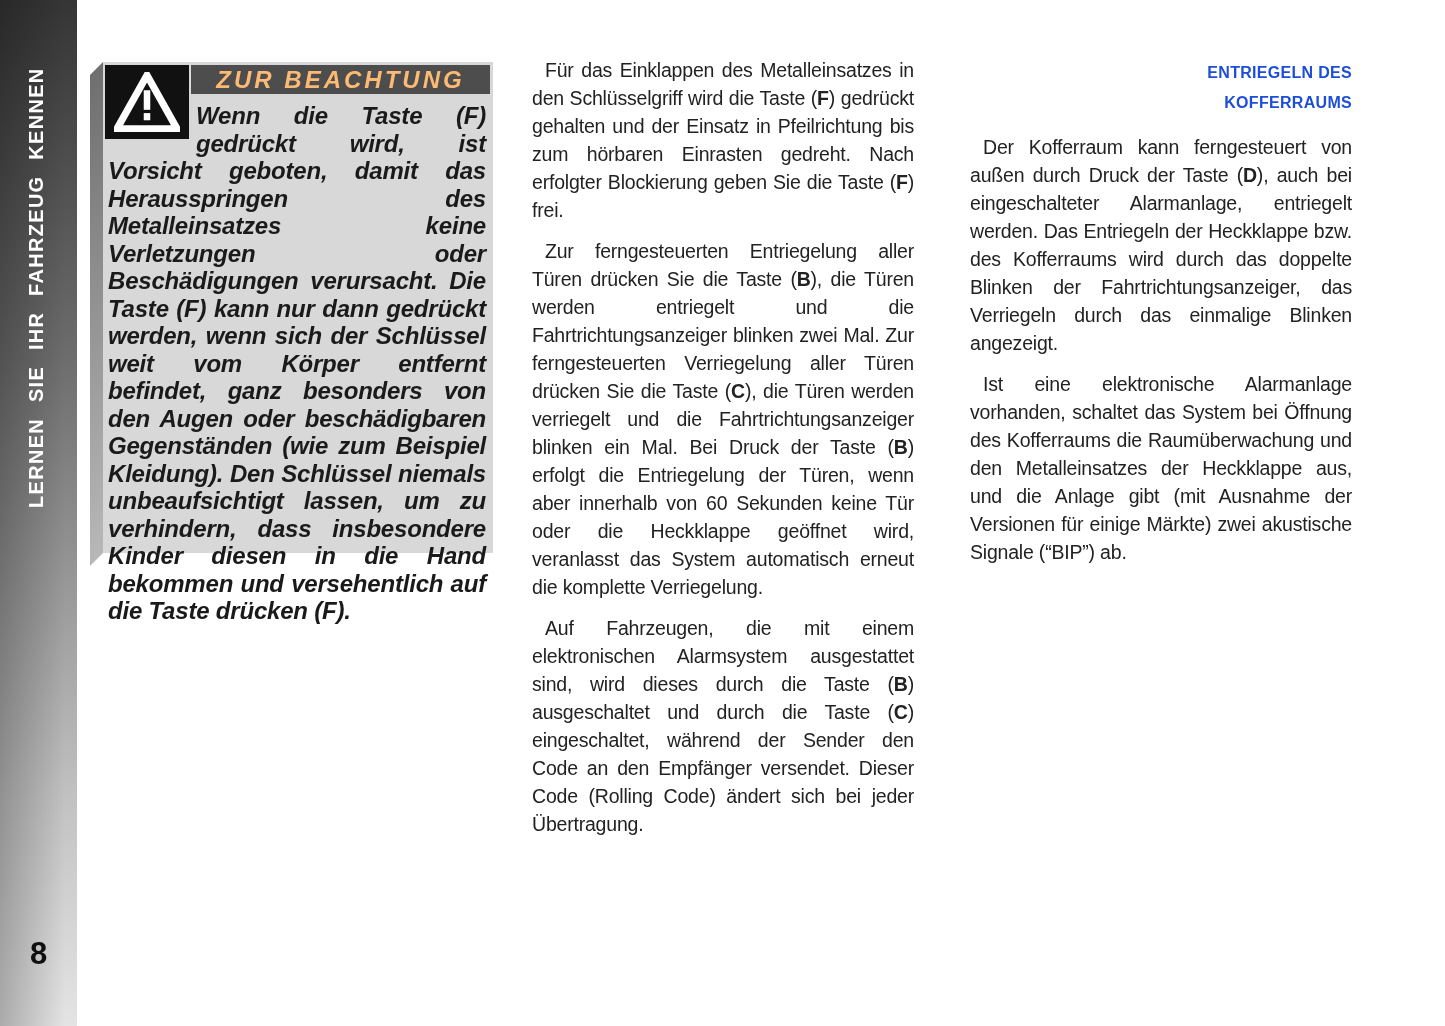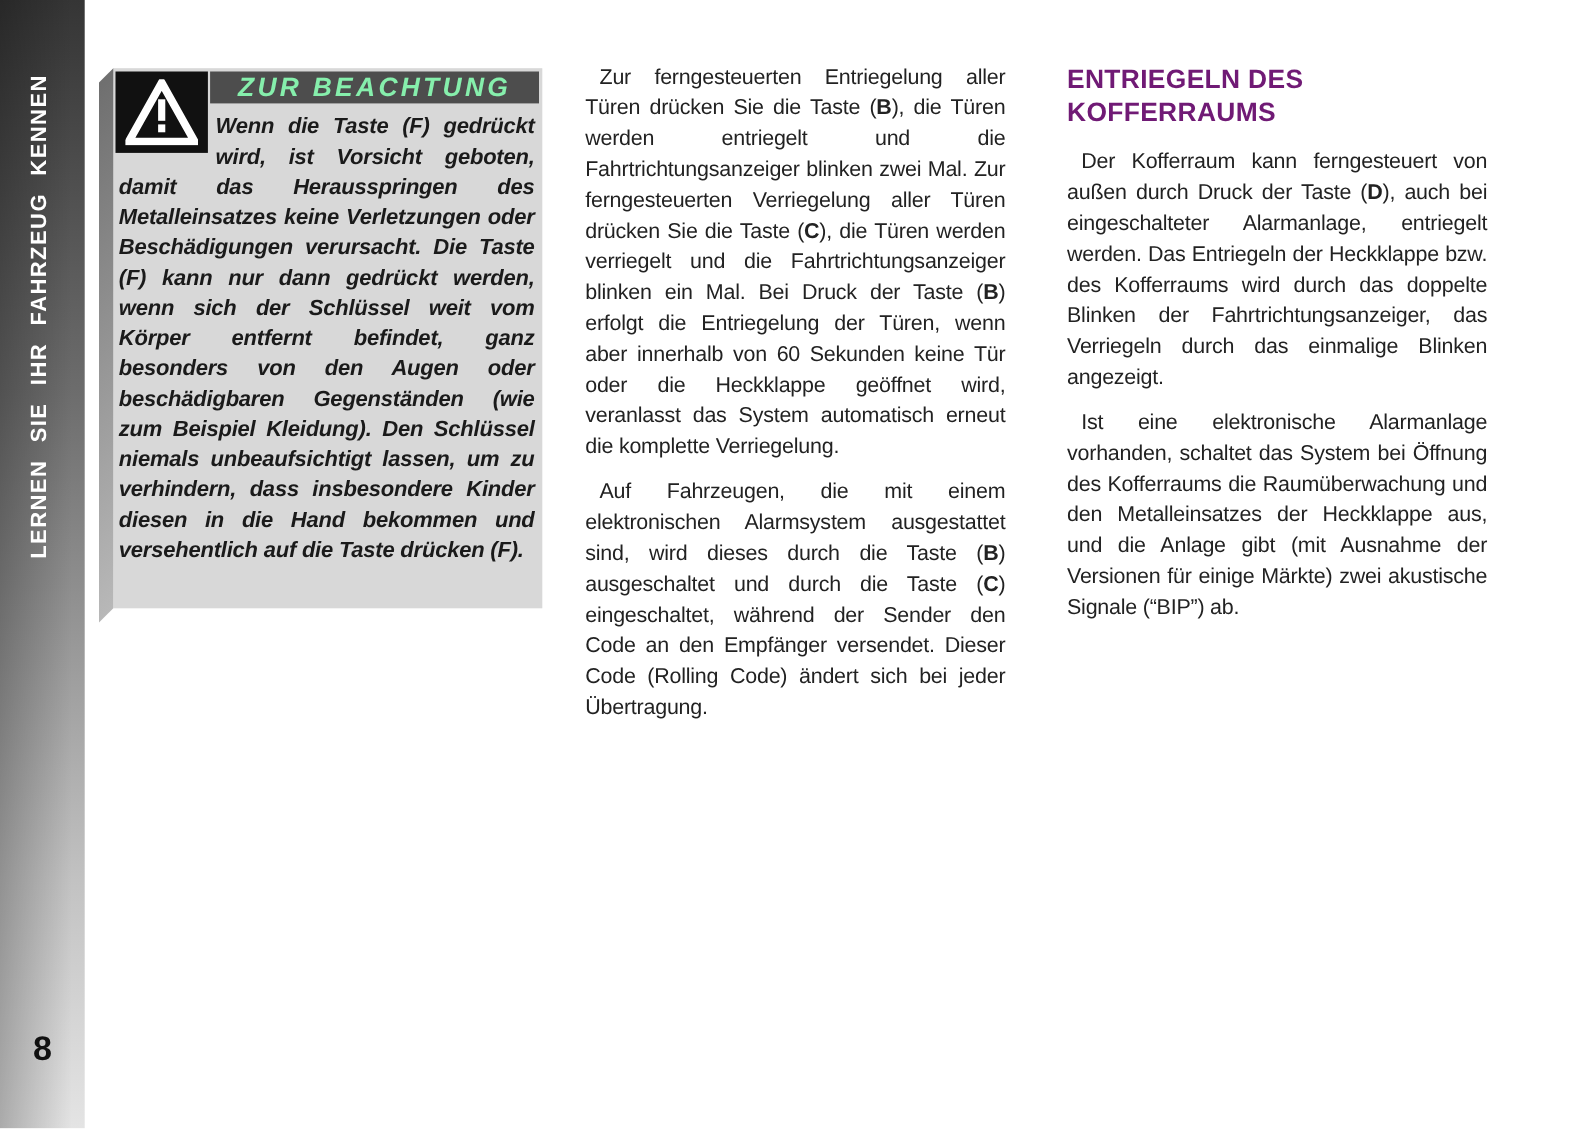--- a/index.html
+++ b/index.html
@@ -42,46 +42,46 @@
     transform:skewY(-45deg); transform-origin:top right;
   }
   .warning-icon-box {
     position:absolute; left:2px; top:3px; width:84px; height:74px;
     background:var(--warning-icon-bg,#111111);
     display:flex; align-items:center; justify-content:center;
   }
   .warning-title {
     position:absolute; left:88px; top:3px; right:3px; height:29px;
     background:var(--warning-bar,#4d4d4d);
-    color:#86efac; font-weight:bold; font-style:italic; font-size:24px;
+    color:#fdba74; font-weight:bold; font-style:italic; font-size:24px;
     letter-spacing:3px; display:flex; align-items:center; justify-content:center;
   }
   .warning-body {
     position:absolute; left:5px; right:7px; top:40px;
     font-weight:bold; font-style:italic;
-    font-size:20px; line-height:27.5px; text-align:justify;
+    font-size:24px; line-height:27.5px; text-align:justify;
     color:var(--warning-text,#1a1a1a); letter-spacing:-0.2px;
   }
   .warning-body::before { content:""; float:left; width:88px; height:50px; }
 
   
   .col {
     position:absolute; width:382px;
     font-size:19.5px; line-height:28px; text-align:justify;
     letter-spacing:-0.2px; color:var(--text,#222222);
     font-stretch:condensed;
   }
   .col p { margin:0 0 13px 0; text-indent:13px; }
   .col p b { font-weight:bold; }
   #mid-col   { left:532px; top:56px; }
   #right-col { left:970px; top:58px; }
   .section-heading {
-    font-size:24px; line-height:30px; font-weight:bold;
+    font-size:16px; line-height:30px; font-weight:bold;
     letter-spacing:0.3px; margin:0 0 15px 0; white-space:pre-line;
-    color:#701a75; text-align:left;
+    color:#1d4ed8; text-align:right;
   }
 </style>
 </head>
 <body>
 
 <div id="canvas">
 
   <div class="sidebar"></div>
   <div class="sidebar-label">LERNEN SIE IHR FAHRZEUG KENNEN</div>
   <div class="page-number">8</div>
@@ -93,20 +93,21 @@
         <polygon points="50,5 96,87 4,87" fill="none" stroke="#ffffff" stroke-width="11" stroke-linejoin="miter"></polygon>
         <rect x="45" y="28" width="10" height="30" fill="#ffffff"></rect>
         <rect x="45" y="63" width="10" height="11" fill="#ffffff"></rect>
       </svg>
     </div>
     <div class="warning-title">ZUR BEACHTUNG</div>
     <div class="warning-body">Wenn die Taste (F) gedrückt wird, ist Vorsicht geboten, damit das Herausspringen des Metalleinsatzes keine Verletzungen oder Beschädigungen verursacht. Die Taste (F) kann nur dann gedrückt werden, wenn sich der Schlüssel weit vom Körper entfernt befindet, ganz besonders von den Augen oder beschädigbaren Gegenständen (wie zum Beispiel Kleidung). Den Schlüssel niemals unbeaufsichtigt lassen, um zu verhindern, dass insbesondere Kinder diesen in die Hand bekommen und versehentlich auf die Taste drücken (F).</div>
   </div>
 
   <div id="mid-col" class="col">
+    <p>Für das Einklappen des Metalleinsatzes in den Schlüsselgriff wird die Taste (<b>F</b>) gedrückt gehalten und der Einsatz in Pfeilrichtung bis zum hörbaren Einrasten gedreht. Nach erfolgter Blockierung geben Sie die Taste (<b>F</b>) frei.</p>
     <p>Zur ferngesteuerten Entriegelung aller Türen drücken Sie die Taste (<b>B</b>), die Türen werden entriegelt und die Fahrtrichtungsanzeiger blinken zwei Mal. Zur ferngesteuerten Verriegelung aller Türen drücken Sie die Taste (<b>C</b>), die Türen werden verriegelt und die Fahrtrichtungsanzeiger blinken ein Mal. Bei Druck der Taste (<b>B</b>) erfolgt die Entriegelung der Türen, wenn aber innerhalb von 60 Sekunden keine Tür oder die Heckklappe geöffnet wird, veranlasst das System automatisch erneut die komplette Verriegelung.</p>
     <p>Auf Fahrzeugen, die mit einem elektronischen Alarmsystem ausgestattet sind, wird dieses durch die Taste (<b>B</b>) ausgeschaltet und durch die Taste (<b>C</b>) eingeschaltet, während der Sender den Code an den Empfänger versendet. Dieser Code (Rolling Code) ändert sich bei jeder Übertragung.</p>
   </div>
 
   <div id="right-col" class="col">
     <h2 class="section-heading">ENTRIEGELN DES
 KOFFERRAUMS</h2>
     <p>Der Kofferraum kann ferngesteuert von außen durch Druck der Taste (<b>D</b>), auch bei eingeschalteter Alarmanlage, entriegelt werden. Das Entriegeln der Heckklappe bzw. des Kofferraums wird durch das doppelte Blinken der Fahrtrichtungsanzeiger, das Verriegeln durch das einmalige Blinken angezeigt.</p>
     <p>Ist eine elektronische Alarmanlage vorhanden, schaltet das System bei Öffnung des Kofferraums die Raumüberwachung und den Metalleinsatzes der Heckklappe aus, und die Anlage gibt (mit Ausnahme der Versionen für einige Märkte) zwei akustische Signale (“BIP”) ab.</p>
   </div>

